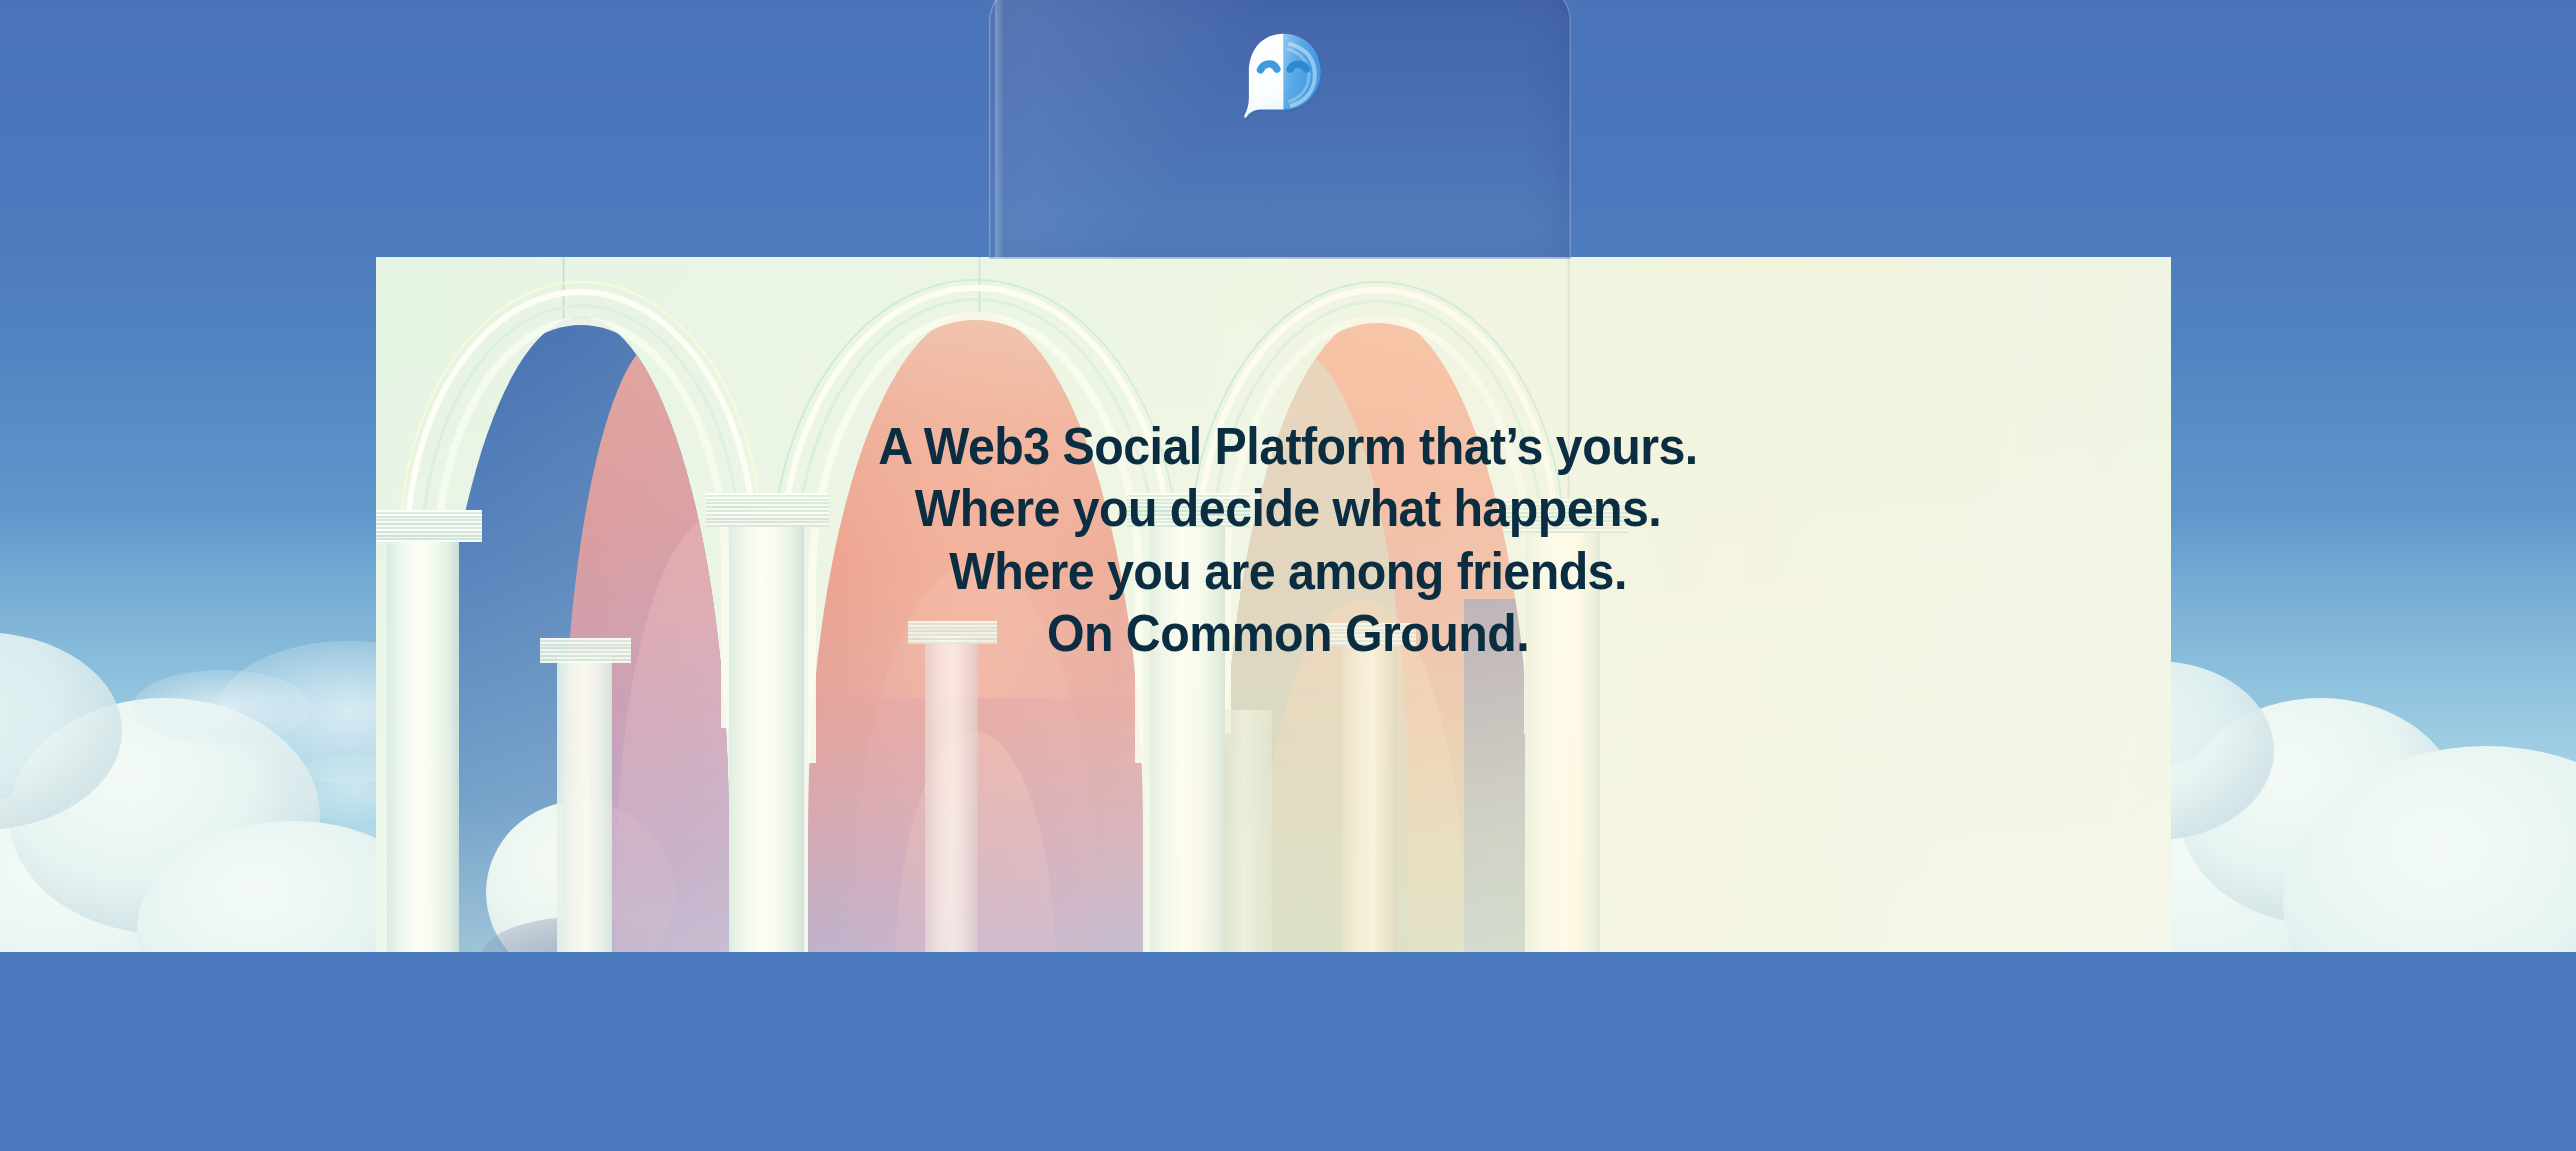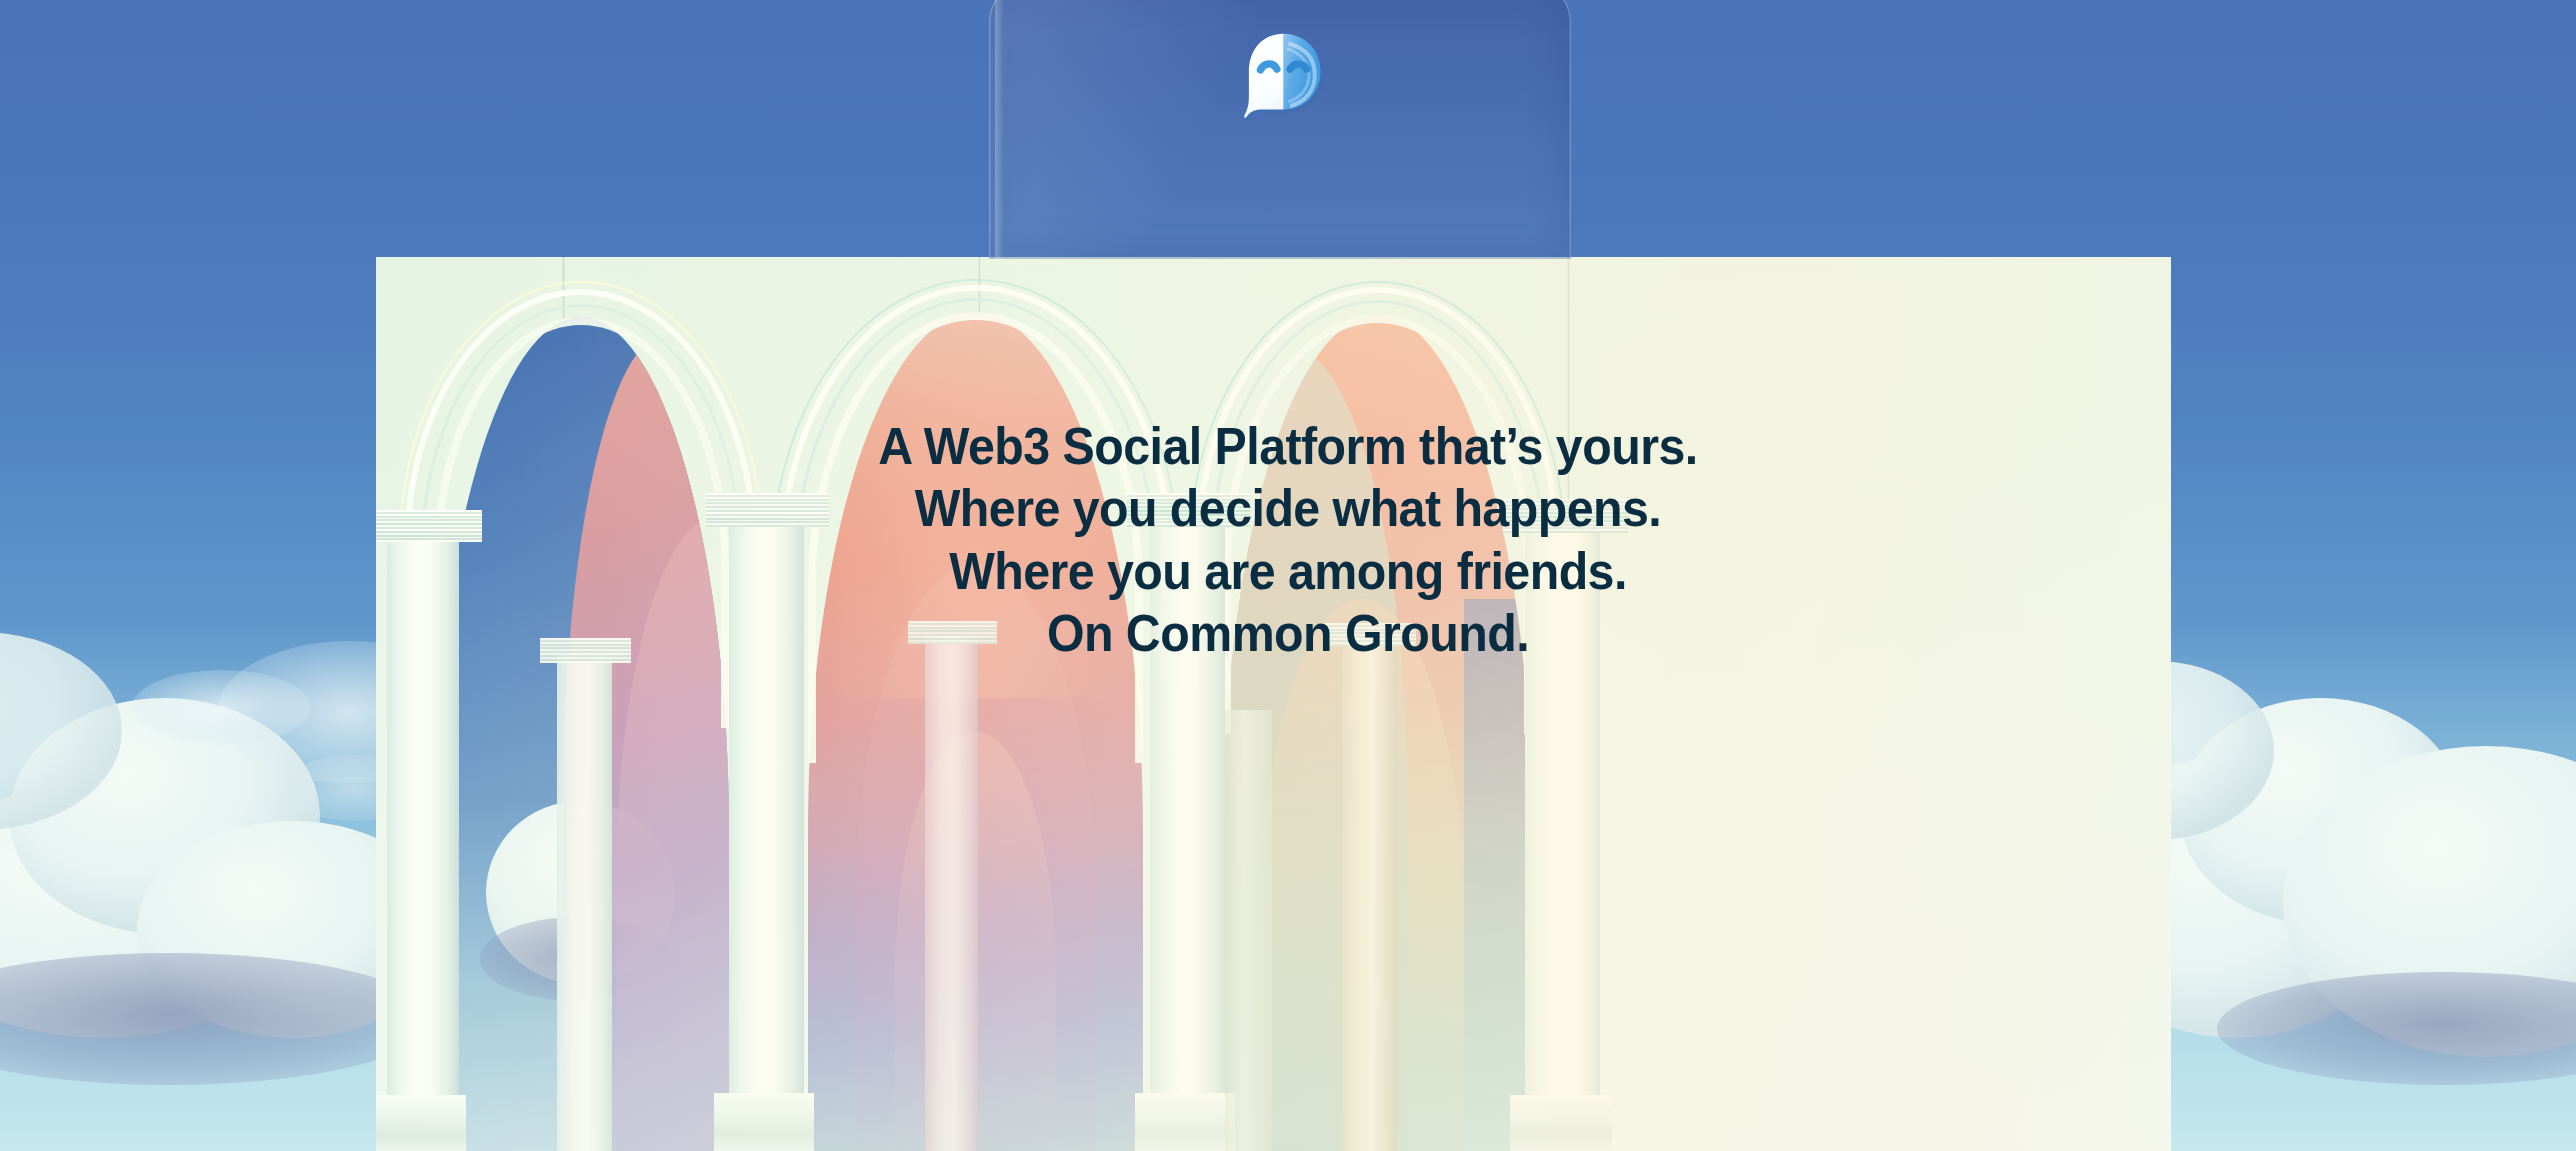--- a/index.html
+++ b/index.html
@@ -1,19 +1,19 @@
 <!DOCTYPE html>
 <html style="font-size:15px"><head>
 <meta charset="utf-8">
 <style>
   * { margin:0; padding:0; box-sizing:border-box; }
   html,body { width:2576px; height:1151px; overflow:hidden; background:#4a78bd; }
   body { font-family:"Liberation Sans", sans-serif; }
 
-  #stage { position:relative; width:2576px; height:1151px; overflow:hidden; }
+  #stage { position:relative; width:2576px; height:952px; overflow:hidden; }
 
   
   .sky {
     position:absolute; inset:0;
     background:linear-gradient(180deg,
       #4974b9 0%, #4b77bc 18%, #5183c2 36%,
       #6097cb 54%, #74aed4 70%, #8cc3dd 84%, #9ccfe2 100%);
   }
   .sky-haze {
     position:absolute; left:0; right:0; bottom:0; height:46%;

